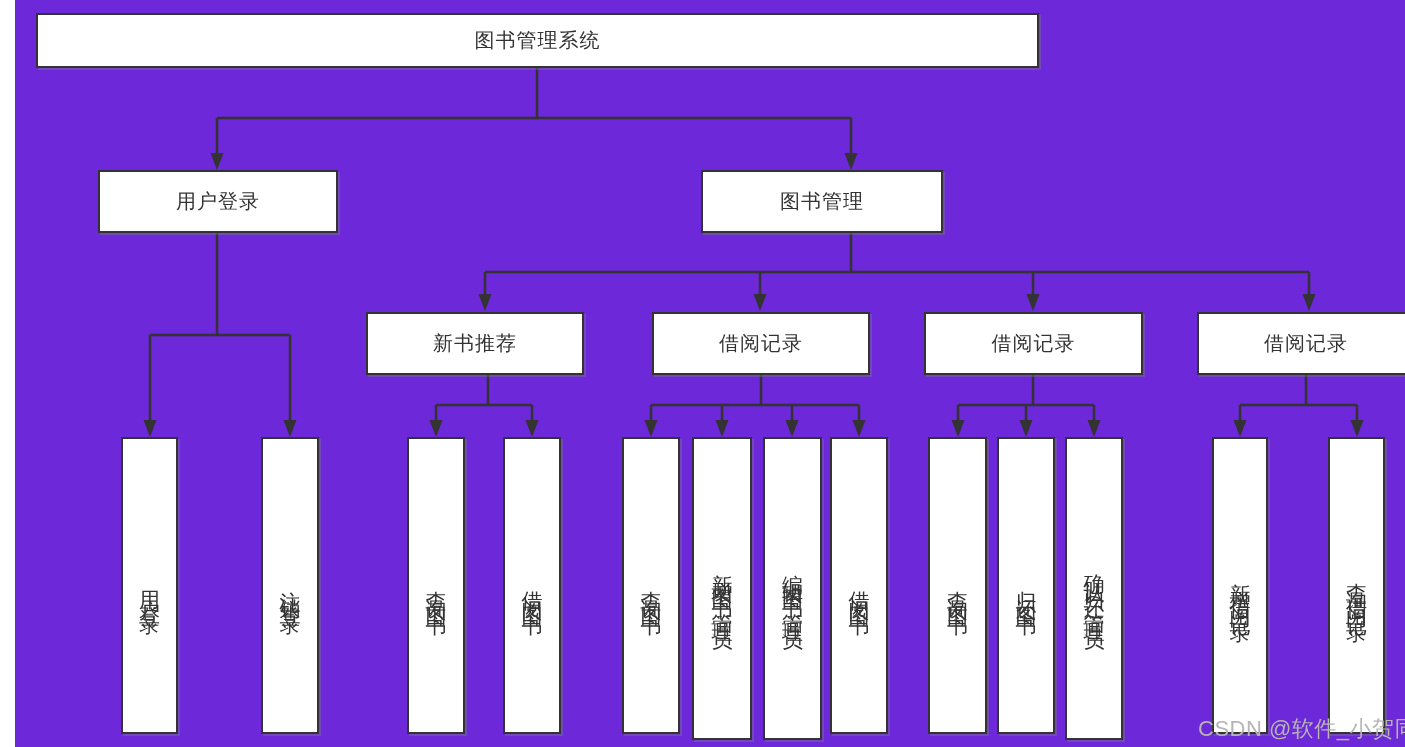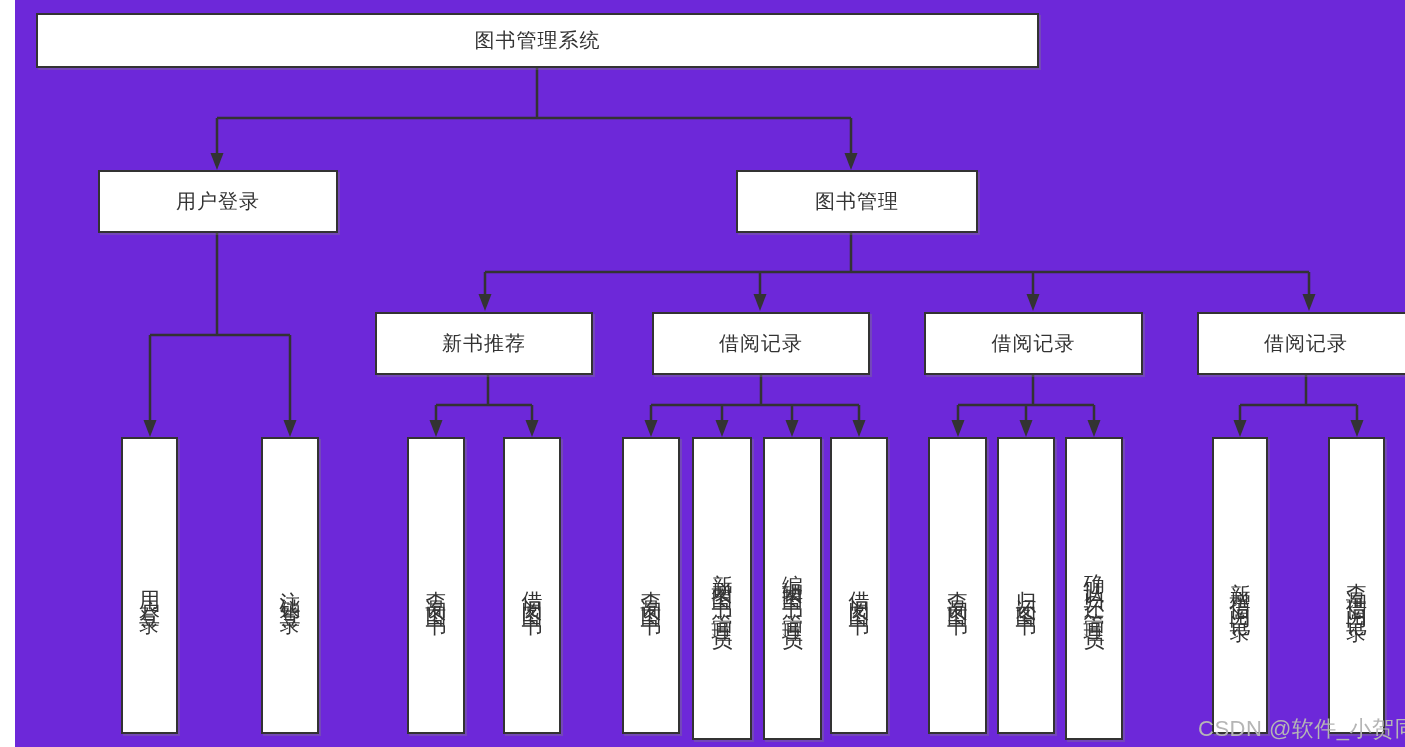--- a/index.html
+++ b/index.html
@@ -93,25 +93,25 @@
     </g>
   </svg>
 
   <div class="box h" style="left:21px;top:13px;width:1003px;height:55px">
     <span>图书管理系统</span>
   </div>
 
   <div class="box h" style="left:83px;top:170px;width:240px;height:63px">
     <span>用户登录</span>
   </div>
-  <div class="box h" style="left:721px;top:170px;width:242px;height:63px">
+  <div class="box h" style="left:686px;top:170px;width:242px;height:63px">
     <span>图书管理</span>
   </div>
 
-  <div class="box h" style="left:360px;top:312px;width:218px;height:63px">
+  <div class="box h" style="left:351px;top:312px;width:218px;height:63px">
     <span>新书推荐</span>
   </div>
   <div class="box h" style="left:637px;top:312px;width:218px;height:63px">
     <span>借阅记录</span>
   </div>
   <div class="box h" style="left:909px;top:312px;width:219px;height:63px">
     <span>借阅记录</span>
   </div>
   <div class="box h" style="left:1182px;top:312px;width:218px;height:63px">
     <span>借阅记录</span>

